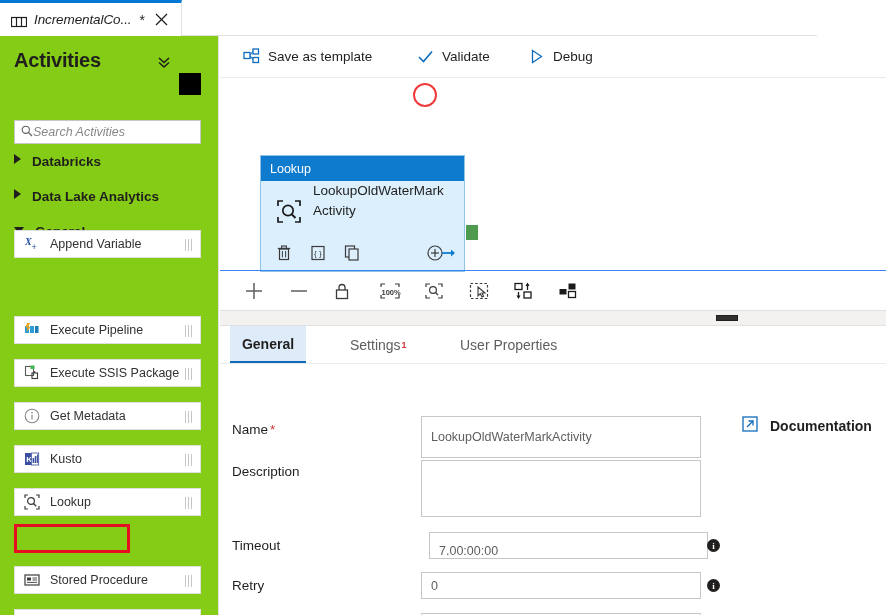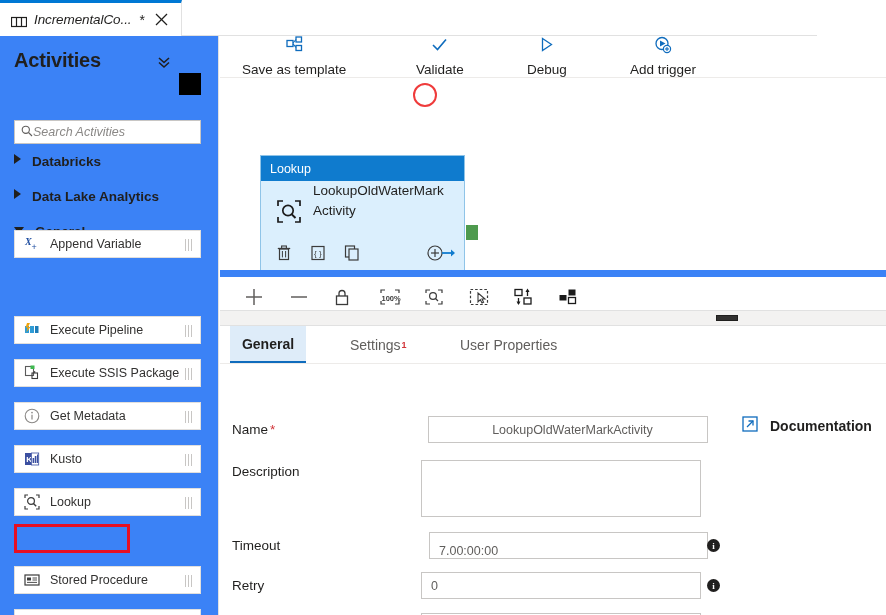--- a/index.html
+++ b/index.html
@@ -30,21 +30,21 @@
   }
   .tab-dirty { font-size: 14px; color: #201f1e; margin-left: 1px; }
   .tab-close {
     width: 16px; height: 16px; margin-left: 2px; flex: none;
     display: flex; align-items: center; justify-content: center;
   }
 
   
   .leftpanel {
     position: absolute; left: 0; top: 36px; width: 219px; height: 579px;
-    background: #3b82f6; border-right: 1px solid #e1e1e1;
+    background: #84cc16; border-right: 1px solid #e1e1e1;
   }
   .panel-head {
     position: absolute; left: 0; top: 0; width: 219px; height: 48px;
     display: flex; align-items: center; padding-left: 14px;
   }
   .panel-title { font-size: 20px; font-weight: 700; color: #201f1e; letter-spacing: -0.2px; }
   .panel-collapse {
     position: absolute; left: 157px; top: 19px; width: 14px; height: 12px;
   }
   .panel-blackbox {
@@ -81,21 +81,21 @@
   .act-grip i { width: 1px; height: 12px; background: #c8c6c4; display:block; }
   .act-icon { width: 18px; height: 18px; flex: none; display:flex; align-items:center; justify-content:center;}
 
   
   .right { position: absolute; left: 220px; top: 36px; width: 666px; height: 579px; background: #fff; }
 
   .toolbar {
     position: absolute; left: 0; top: 0; width: 666px; height: 42px;
     border-bottom: 1px solid #edebe9; display: flex; align-items: center;
   }
-  .tbtn { display: flex; align-items: center; gap: 8px; height: 42px; padding: 0 0 0 0; flex-direction: column; }
+  .tbtn { display: flex; align-items: center; gap: 8px; height: 42px; padding: 0 0 0 0; }
   .tbtn .lbl { font-size: 13.5px; color: #201f1e; white-space: nowrap; }
   .tbtn .ic { width: 18px; height: 18px; display:flex; align-items:center; justify-content:center; flex:none;}
 
   .canvas {
     position: absolute; left: 0; top: 42px; width: 666px; height: 232px;
     background: #ffffff; overflow: hidden;
   }
 
   .node {
     position: absolute; left: 40px; top: 77px; width: 205px; height: 117px;
@@ -118,21 +118,21 @@
     position: absolute; left: 205px; top: 69px; width: 12px; height: 15px;
     background: #4e9a4e;
   }
   .annot-circle {
     position: absolute; left: 193px; top: 5px; width: 24px; height: 24px;
     border: 2px solid #ef3b3b; border-radius: 50%;
   }
 
   .canvas-tools {
     position: absolute; left: 0; top: 234px; width: 666px; height: 36px;
-    border-top: 7px solid #3b82f6; display: flex; align-items: center;
+    border-top: 1px solid #3b82f6; display: flex; align-items: center;
   }
   .ct { position: absolute; top: 10px; width: 20px; height: 20px; display:flex; align-items:center; justify-content:center; }
 
   .splitter {
     position: absolute; left: 0; top: 274px; width: 666px; height: 16px;
     background: #f3f2f1; border-top: 1px solid #e1e1e1; border-bottom: 1px solid #e1e1e1;
   }
   .splitter-grip {
     position: absolute; left: 496px; top: 4px; width: 22px; height: 6px;
     background: #323130; border: 1px solid #201f1e;
@@ -399,32 +399,20 @@
 
       <div class="tbtn" style="position:absolute; left:307px;">
         <span class="ic">
           <svg width="17" height="17" viewBox="0 0 17 17">
             <polygon points="4.5,2.5 13.5,8.5 4.5,14.5" fill="none" stroke="#0f6cbd" stroke-width="1.3"></polygon>
           </svg>
         </span>
         <span class="lbl">Debug</span>
       </div>
 
-      <div class="tbtn" style="position:absolute; left:410px;">
-        <span class="ic">
-          <svg width="18" height="18" viewBox="0 0 18 18">
-            <circle cx="8" cy="7.5" r="6" fill="none" stroke="#0f6cbd" stroke-width="1.3"></circle>
-            <polygon points="6,4.6 11.5,7.5 6,10.4" fill="#0f6cbd"></polygon>
-            <circle cx="13" cy="13" r="3.6" fill="#ffffff" stroke="#0f6cbd" stroke-width="1.2"></circle>
-            <line x1="13" y1="10.9" x2="13" y2="15.1" stroke="#0f6cbd" stroke-width="1.1"></line>
-            <line x1="10.9" y1="13" x2="15.1" y2="13" stroke="#0f6cbd" stroke-width="1.1"></line>
-          </svg>
-        </span>
-        <span class="lbl">Add trigger</span>
-      </div>
     </div>
 
     <div class="canvas">
       <div class="annot-circle"></div>
 
       <div class="node">
         <div class="node-head">Lookup</div>
         <div class="node-body">
           <span class="node-icon">
             <svg width="28" height="28" viewBox="0 0 28 28">
@@ -562,21 +550,21 @@
             <rect x="1" y="1" width="14" height="14" fill="none" stroke="#0f6cbd" stroke-width="1.3"></rect>
             <line x1="5" y1="11" x2="11" y2="5" stroke="#0f6cbd" stroke-width="1.3"></line>
             <polyline points="6.5,5 11,5 11,9.5" fill="none" stroke="#0f6cbd" stroke-width="1.3"></polyline>
           </svg>
         </span>
         <span class="lbl">Documentation</span>
       </div>
 
       <div class="frow" style="top:52px">
         <span class="flabel" style="top:6px"><span>Name</span><span class="req">*</span></span>
-        <div class="finput" style="left:208px; top:0; width:280px; height:27px;justify-content:center;">
+        <div class="finput" style="left:201px; top:0; width:280px; height:42px;">
           <span>LookupOldWaterMarkActivity</span>
         </div>
       </div>
 
       <div class="frow" style="top:96px">
         <span class="flabel" style="top:4px">Description</span>
         <div class="finput" style="left:201px; top:0; width:280px; height:57px; align-items:flex-start; padding-top:6px;">
           <span></span>
         </div>
       </div>

